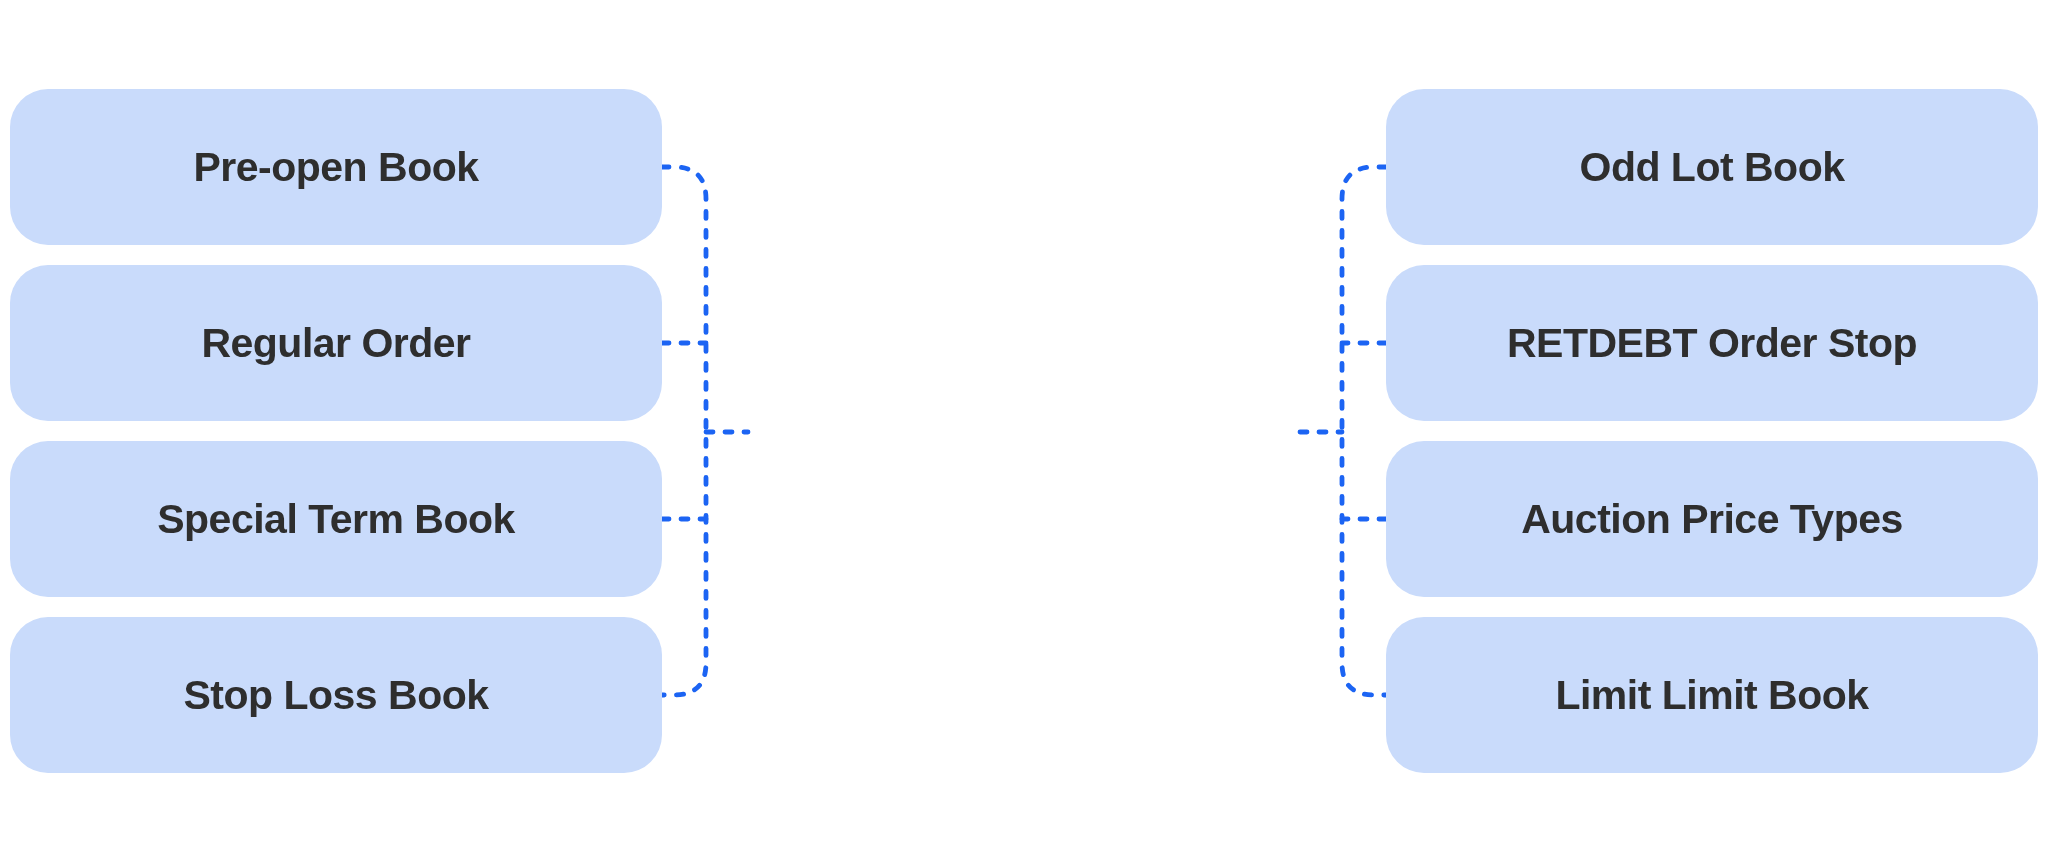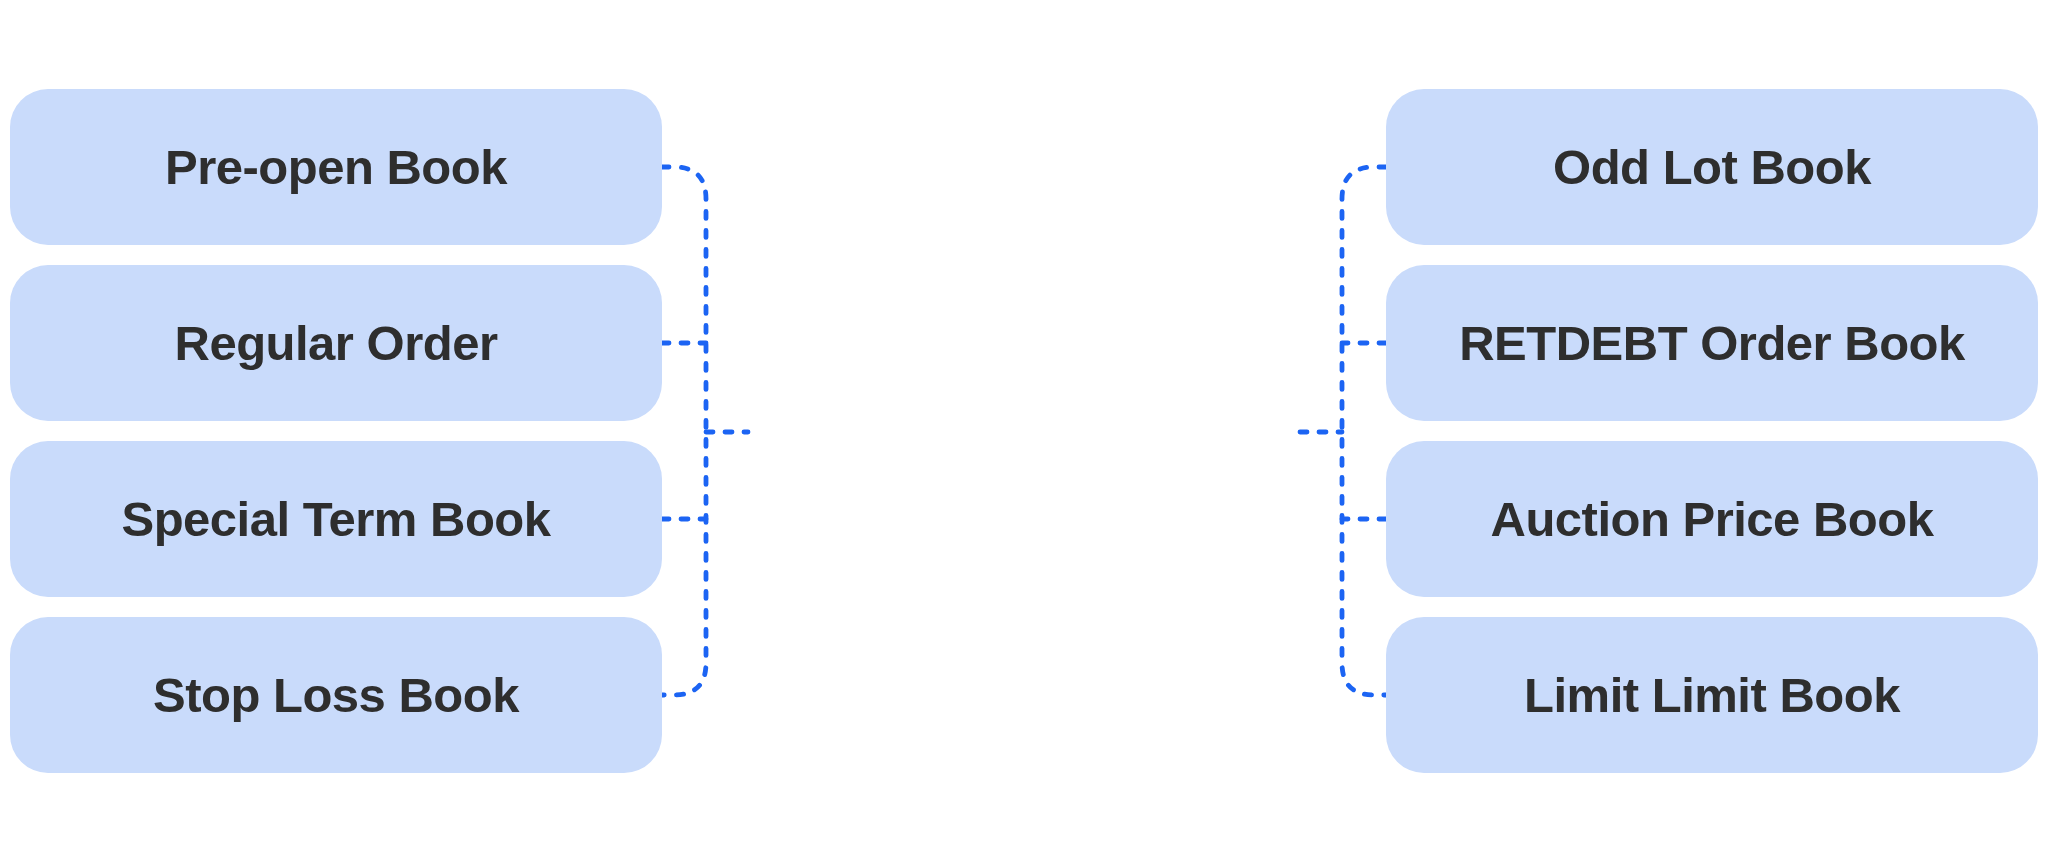--- a/index.html
+++ b/index.html
@@ -40,21 +40,21 @@
     position:absolute;
     width:652px;
     height:156px;
     background:var(--branch-fill);
     border-radius:38px;
     display:flex;
     align-items:center;
     justify-content:center;
   }
   .branch-node .label{
-    font-size:49px;
+    font-size:41px;
     font-weight:700;
     color:var(--branch-text);
     letter-spacing:-0.5px;
     white-space:nowrap;
   }
   .col-left .branch-node{left:10px;}
   .col-right .branch-node{left:1386px;}
   .row-0{top:89px;}
   .row-1{top:265px;}
   .row-2{top:441px;}
@@ -111,23 +111,23 @@
       <span class="label">Stop Loss Book</span>
     </div>
   </div>
 
 
   <div class="col-right">
     <div class="branch-node row-0">
       <span class="label">Odd Lot Book</span>
     </div>
     <div class="branch-node row-1">
-      <span class="label">RETDEBT Order Book</span>
+      <span class="label">RETDEBT Order Stop</span>
     </div>
     <div class="branch-node row-2">
-      <span class="label">Auction Price Book</span>
+      <span class="label">Auction Price Types</span>
     </div>
     <div class="branch-node row-3">
       <span class="label">Limit Limit Book</span>
     </div>
   </div>
 
 </div>
 
 </body></html>

